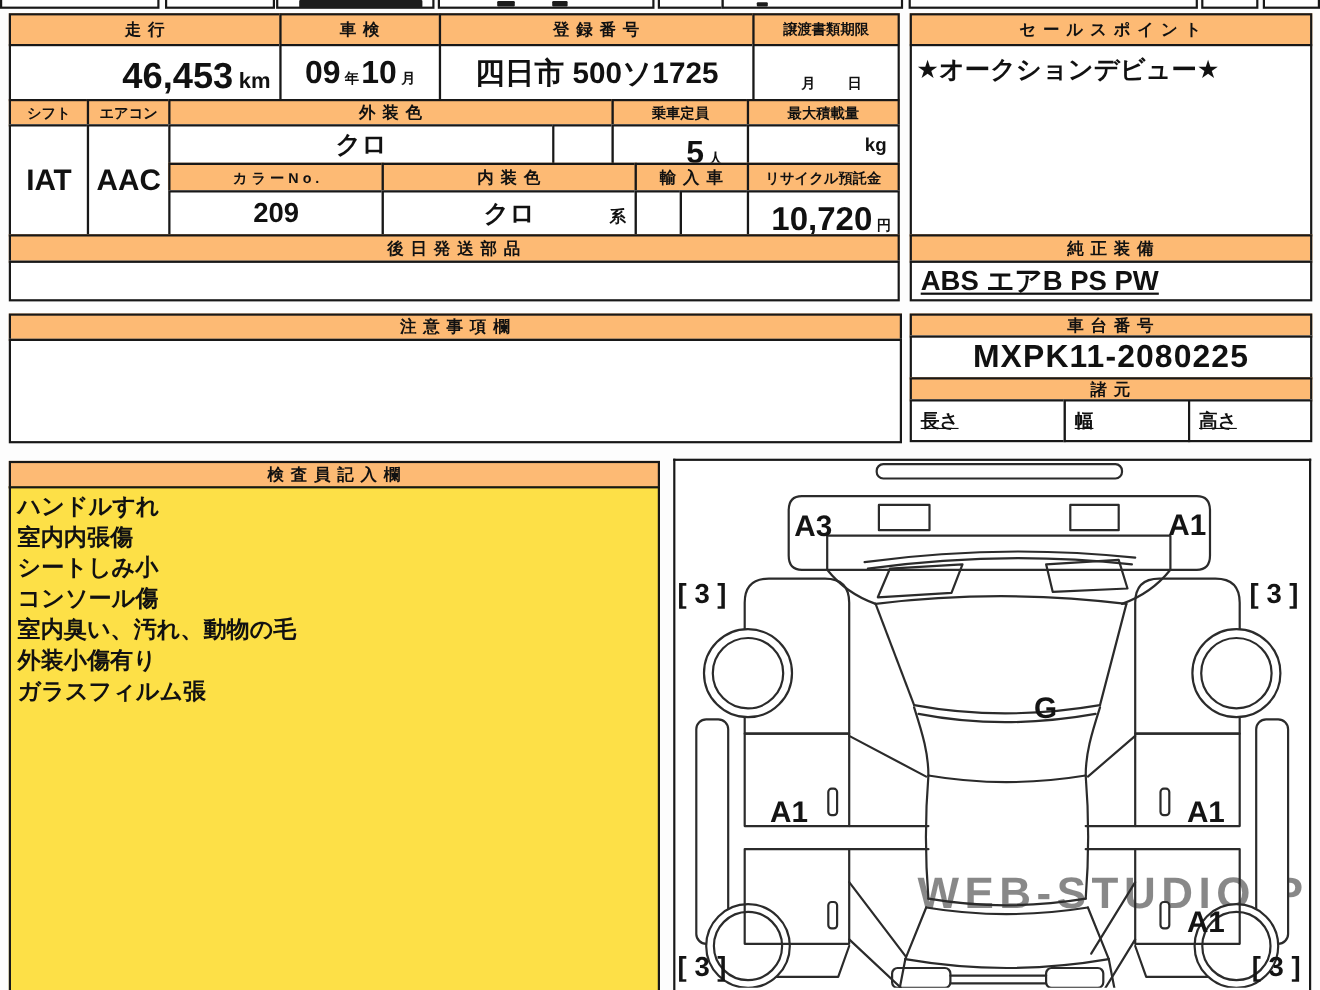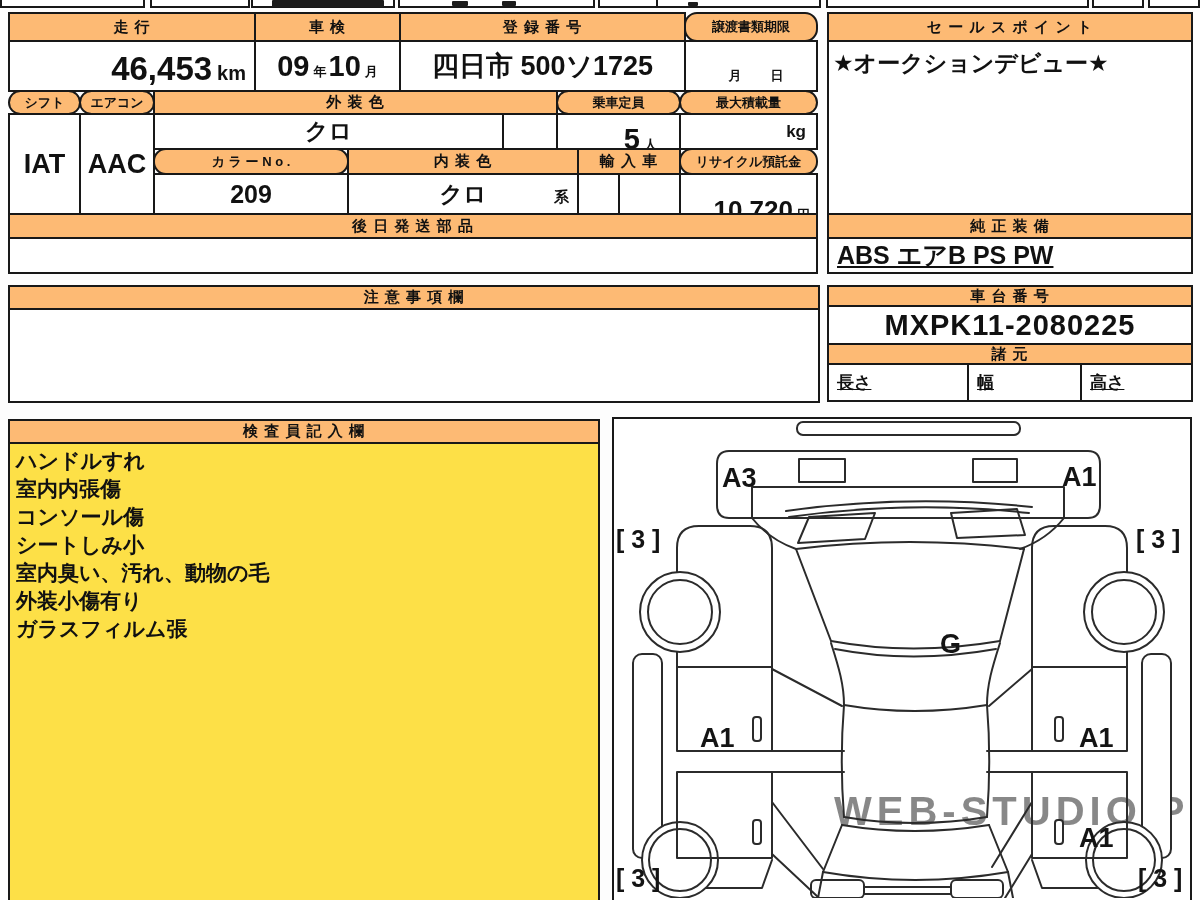--- a/index.html
+++ b/index.html
@@ -1,21 +1,21 @@
 <!DOCTYPE html>
 <html><head>
 <meta charset="utf-8">
 <style>
   html,body{margin:0;padding:0;background:#e8e8e8;}
   .page{position:relative;width:1200px;height:900px;background:#fdfdfd;overflow:hidden;
         font-family:"Liberation Sans","DejaVu Sans",sans-serif;color:#111;}
   .c{position:absolute;box-sizing:border-box;border:2px solid #181818;background:#fff;
      display:flex;align-items:center;justify-content:center;overflow:hidden;}
   .hd{background:#fdba74;font-weight:bold;font-size:15px;letter-spacing:1px;}
-  .hds{font-size:13px;letter-spacing:0;border-radius:13px;}
+  .hds{font-size:13px;letter-spacing:0;}
   .tbl{position:absolute;}
   .big{font-weight:bold;}
   .u{font-weight:bold;font-size:13px;margin-left:4px;}
   .right{justify-content:flex-end;}
   .left{justify-content:flex-start;text-decoration:underline;}
   .base{align-items:baseline;padding-top:8px;}
   .smudge{position:absolute;background:#1c1c1c;border-radius:1px;}
   .notes{position:absolute;box-sizing:border-box;border:2px solid #181818;border-bottom:none;
          background:#fde047;padding:3px 6px;font-weight:bold;font-size:21px;line-height:28px;}
   .noteline{white-space:nowrap;}
@@ -124,21 +124,21 @@
     <div class="c" style="left:145px;top:161px;width:196px;height:42px;">
       <span class="big" style="font-size:25px;">209</span>
     </div>
     <div class="c" style="left:339px;top:161px;width:232px;height:42px;position:absolute;">
       <span class="big" style="font-size:23px;">クロ</span>
       <span class="big" style="font-size:15px;position:absolute;right:8px;bottom:6px;">系</span>
     </div>
     <div class="c" style="left:569px;top:161px;width:43px;height:42px;"></div>
     <div class="c" style="left:610px;top:161px;width:63px;height:42px;"></div>
     <div class="c right base" style="left:671px;top:161px;width:139px;height:42px;padding-right:6px;">
-      <span class="big" style="font-size:26px;margin-top:12px;">10,720</span>
+      <span class="big" style="font-size:30px;">10,720</span>
       <span class="u">円</span>
     </div>
 
     <div class="c hd" style="left:0px;top:201px;width:810px;height:26px;">
         <span>後 日 発 送 部 品</span>
       </div>
     <div class="c" style="left:0px;top:225px;width:810px;height:37px;"></div>
   </div>
 
   <div class="tbl" style="left:827px;top:12px;width:366px;height:262px;">
@@ -184,22 +184,22 @@
     </div>
   </div>
 
   <div class="tbl" style="left:8px;top:419px;width:592px;height:481px;">
     <div class="c hd" style="left:0px;top:0px;width:592px;height:25px;">
         <span>検 査 員 記 入 欄</span>
       </div>
     <div class="notes" style="left:0px;top:23px;width:592px;height:458px;">
       <div class="noteline">ハンドルすれ</div>
       <div class="noteline">室内内張傷</div>
+      <div class="noteline">シートしみ小</div>
       <div class="noteline">コンソール傷</div>
-      <div class="noteline">シートしみ小</div>
       <div class="noteline">室内臭い、汚れ、動物の毛</div>
       <div class="noteline">外装小傷有り</div>
       <div class="noteline">ガラスフィルム張</div>
     </div>
   </div>
 
   <div class="tbl" style="left:612px;top:417px;width:580px;height:483px;box-sizing:border-box;border:2px solid #181818;border-bottom:none;background:#fff;">
     <svg width="576" height="479" viewBox="2 2 576 479" style="position:absolute;left:0;top:0;" stroke="#2b2b2b" stroke-width="2" fill="none" stroke-linejoin="round" stroke-linecap="round">
 
       <text x="222" y="408" font-size="40" letter-spacing="5" fill="#cccccc" opacity="0.5" stroke="none">WEB-STUDIO.PRO</text>

